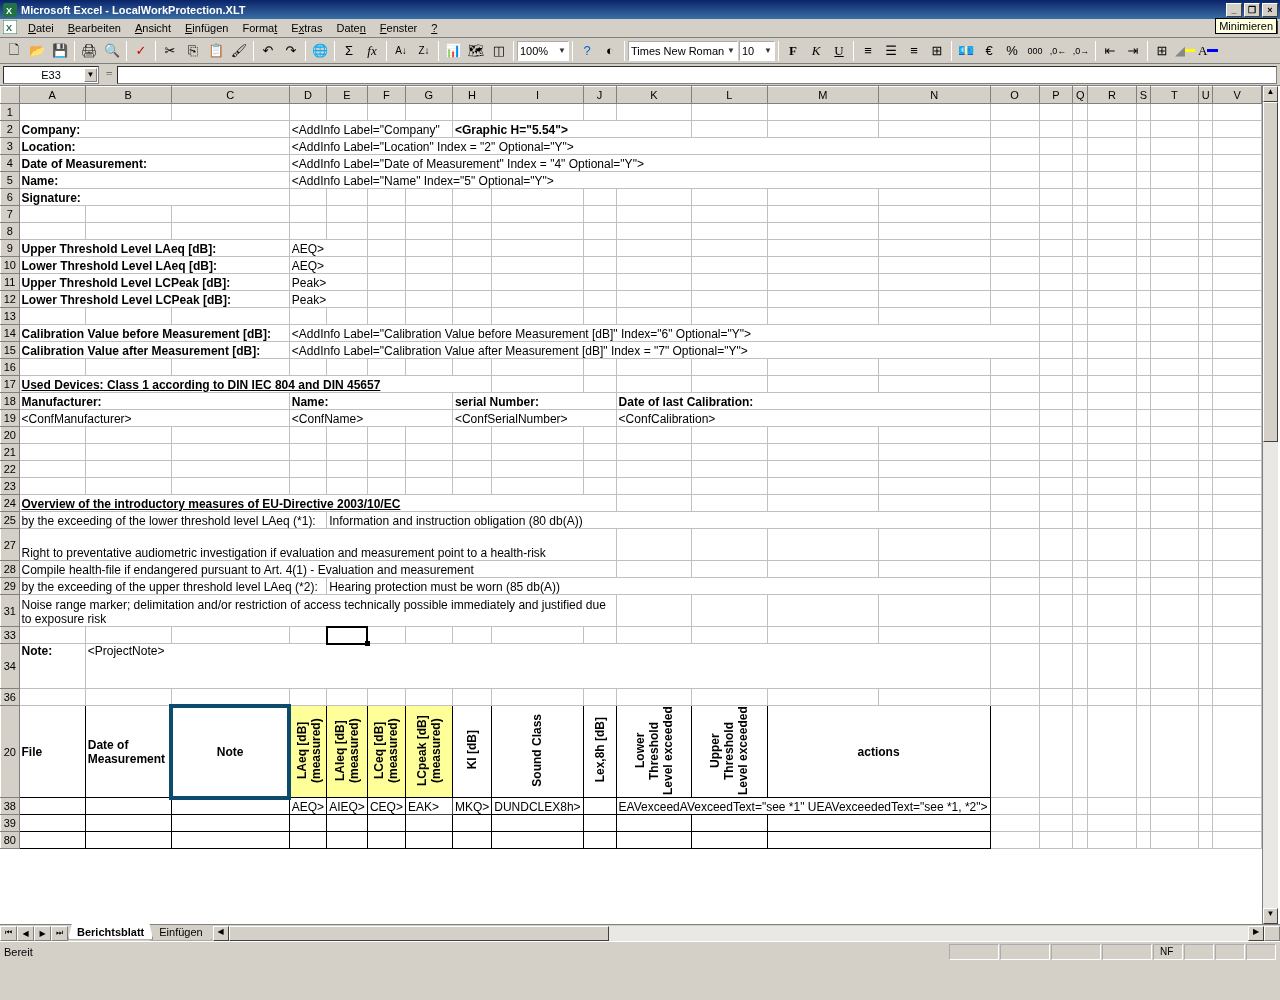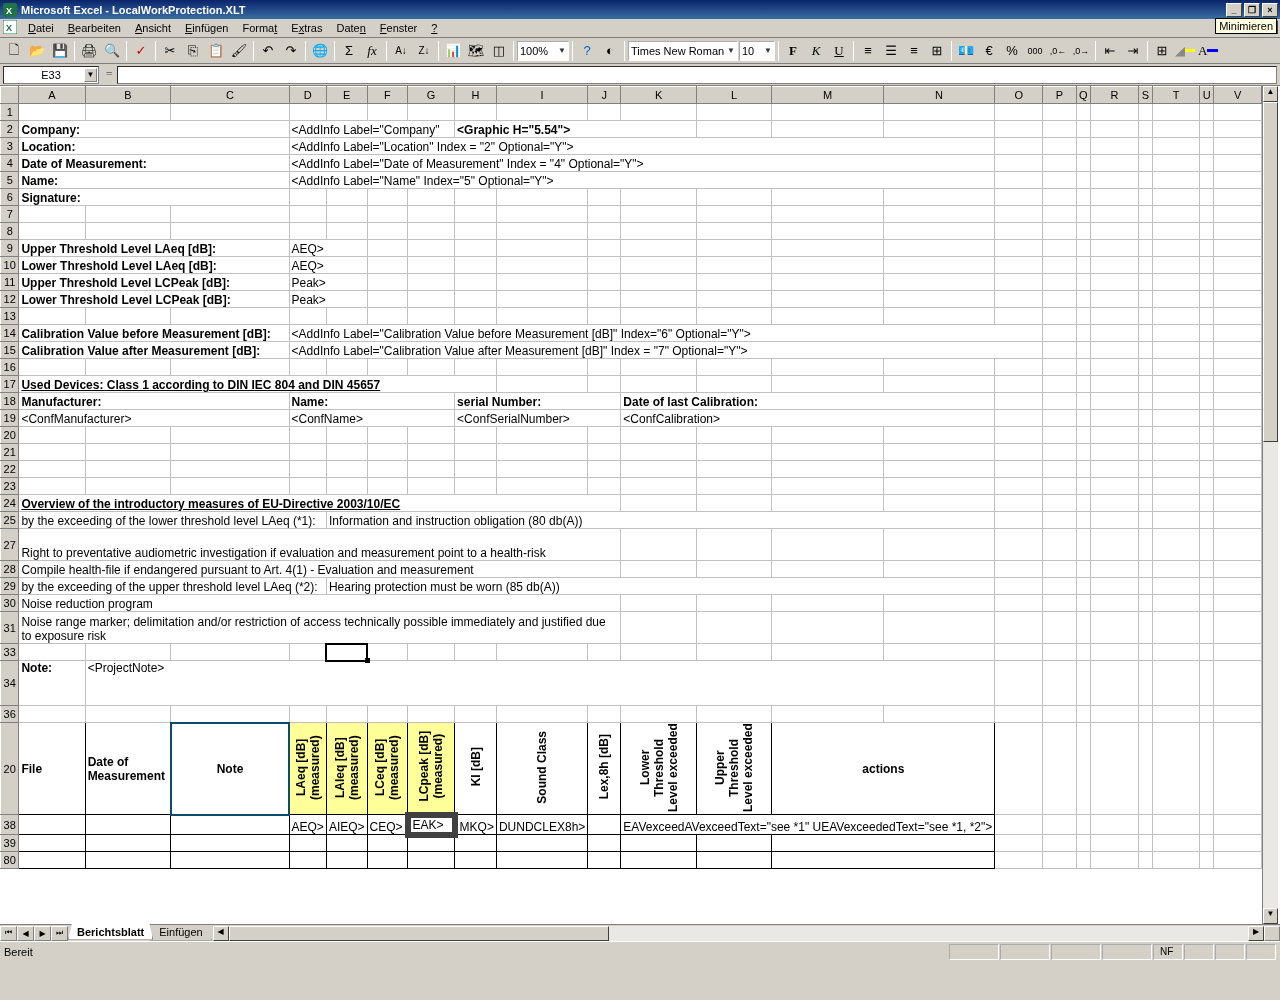--- a/index.html
+++ b/index.html
@@ -776,36 +776,20 @@
             <td colspan="10" class="" style="border:1px solid #c0c0c0;">Hearing protection must be worn (85 db(A))</td>
             <td style="border:1px solid #c0c0c0"></td>
             <td style="border:1px solid #c0c0c0"></td>
             <td style="border:1px solid #c0c0c0"></td>
             <td style="border:1px solid #c0c0c0"></td>
             <td style="border:1px solid #c0c0c0"></td>
             <td style="border:1px solid #c0c0c0"></td>
             <td style="border:1px solid #c0c0c0"></td>
             <td style="border:1px solid #c0c0c0"></td>
           </tr>
-          <tr style="height:15px">
-            <th class="rowhdr">30</th>
-            <td colspan="10" class="" style="border:1px solid #c0c0c0;">Noise reduction program</td>
-            <td style="border:1px solid #c0c0c0"></td>
-            <td style="border:1px solid #c0c0c0"></td>
-            <td style="border:1px solid #c0c0c0"></td>
-            <td style="border:1px solid #c0c0c0"></td>
-            <td style="border:1px solid #c0c0c0"></td>
-            <td style="border:1px solid #c0c0c0"></td>
-            <td style="border:1px solid #c0c0c0"></td>
-            <td style="border:1px solid #c0c0c0"></td>
-            <td style="border:1px solid #c0c0c0"></td>
-            <td style="border:1px solid #c0c0c0"></td>
-            <td style="border:1px solid #c0c0c0"></td>
-            <td style="border:1px solid #c0c0c0"></td>
-          </tr>
           <tr style="height:32px">
             <th class="rowhdr">31</th>
             <td colspan="10" class="" style="border:1px solid #c0c0c0;white-space:normal">Noise range marker; delimitation and/or restriction of access technically possible immediately and justified due to exposure risk</td>
             <td style="border:1px solid #c0c0c0"></td>
             <td style="border:1px solid #c0c0c0"></td>
             <td style="border:1px solid #c0c0c0"></td>
             <td style="border:1px solid #c0c0c0"></td>
             <td style="border:1px solid #c0c0c0"></td>
             <td style="border:1px solid #c0c0c0"></td>
             <td style="border:1px solid #c0c0c0"></td>
@@ -877,21 +861,21 @@
             <td style="border:1px solid #c0c0c0"></td>
             <td style="border:1px solid #c0c0c0"></td>
             <td style="border:1px solid #c0c0c0"></td>
             <td style="border:1px solid #c0c0c0"></td>
             <td style="border:1px solid #c0c0c0"></td>
           </tr>
           <tr style="height:92px">
             <th class="rowhdr">20</th>
             <td colspan="1" class="bold center " style="border:1px solid #000;vertical-align:middle;text-align:left">File</td>
             <td colspan="1" class="bold center " style="border:1px solid #000;vertical-align:middle;text-align:left;white-space:normal">Date of Measurement</td>
-            <td colspan="1" class="bold center " style="border:2px solid #0c4a6e;vertical-align:middle;">Note</td>
+            <td colspan="1" class="bold center " style="border:4px solid #0c4a6e;vertical-align:middle;">Note</td>
             <td colspan="1" class="bold center yellowcell" style="border:1px solid #000;vertical-align:middle;"><span class="vtext">LAeq [dB] (measured)</span></td>
             <td colspan="1" class="bold center yellowcell" style="border:1px solid #000;vertical-align:middle;"><span class="vtext">LAIeq [dB] (measured)</span></td>
             <td colspan="1" class="bold center yellowcell" style="border:1px solid #000;vertical-align:middle;"><span class="vtext">LCeq [dB] (measured)</span></td>
             <td colspan="1" class="bold center yellowcell" style="border:1px solid #000;vertical-align:middle;"><span class="vtext">LCpeak [dB] (measured)</span></td>
             <td colspan="1" class="bold center " style="border:1px solid #000;vertical-align:middle;"><span class="vtext">KI [dB]</span></td>
             <td colspan="1" class="bold center " style="border:1px solid #000;vertical-align:middle;"><span class="vtext">Sound Class</span></td>
             <td colspan="1" class="bold center " style="border:1px solid #000;vertical-align:middle;"><span class="vtext">Lex,8h [dB]</span></td>
             <td colspan="1" class="bold center " style="border:1px solid #000;vertical-align:middle;"><span class="vtext">Lower Threshold Level exceeded</span></td>
             <td colspan="1" class="bold center " style="border:1px solid #000;vertical-align:middle;"><span class="vtext">Upper Threshold Level exceeded</span></td>
             <td colspan="2" class="bold center " style="border:1px solid #000;vertical-align:middle;">actions</td>
@@ -905,21 +889,21 @@
             <td style="border:1px solid #c0c0c0"></td>
           </tr>
           <tr style="height:15px">
             <th class="rowhdr">38</th>
             <td colspan="1" style="border:1px solid #000;overflow:hidden"><mfilename></mfilename></td>
             <td colspan="1" style="border:1px solid #000;overflow:hidden"><mdate></mdate></td>
             <td colspan="1" style="border:1px solid #000;overflow:hidden"><mnote></mnote></td>
             <td colspan="1" style="border:1px solid #000;overflow:hidden">AEQ&gt;</td>
             <td colspan="1" style="border:1px solid #000;overflow:hidden">AIEQ&gt;</td>
             <td colspan="1" style="border:1px solid #000;overflow:hidden">CEQ&gt;</td>
-            <td colspan="1" style="border:6px solid #404040;overflow:hidden">EAK&gt;</td>
+            <td colspan="1" style="border:1px solid #404040;overflow:hidden">EAK&gt;</td>
             <td colspan="1" style="border:1px solid #000;overflow:hidden">MKQ&gt;</td>
             <td colspan="1" style="border:1px solid #000;overflow:hidden">DUNDCLEX8h&gt;</td>
             <td colspan="1" style="border:1px solid #000;overflow:hidden"></td>
             <td colspan="4" style="border:1px solid #000;overflow:hidden">EAVexceedAVexceedText="see *1" UEAVexceededText="see *1, *2"&gt;</td>
             <td style="border:1px solid #c0c0c0"></td>
             <td style="border:1px solid #c0c0c0"></td>
             <td style="border:1px solid #c0c0c0"></td>
             <td style="border:1px solid #c0c0c0"></td>
             <td style="border:1px solid #c0c0c0"></td>
             <td style="border:1px solid #c0c0c0"></td>

